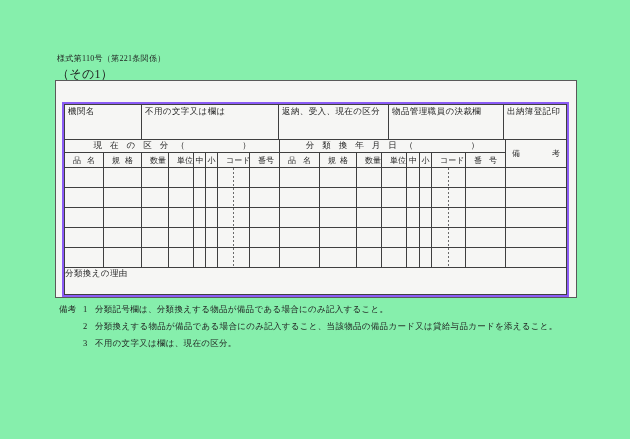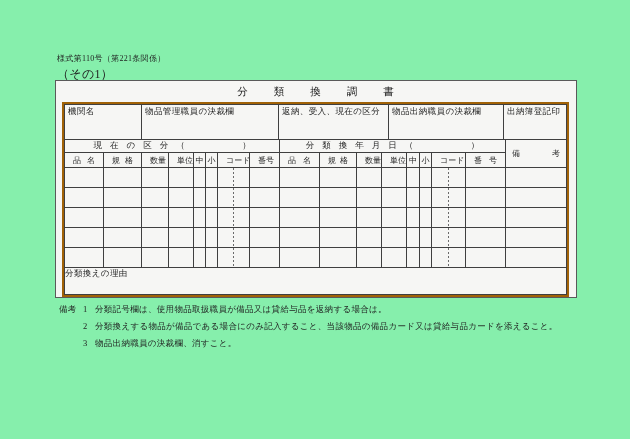--- a/index.html
+++ b/index.html
@@ -30,21 +30,21 @@
     background: #f6f6f4;
   }
   .form-title {
     position: absolute; left: 55px; top: 85px; width: 521px;
     text-align: center;
     font-size: 10.5px; letter-spacing: 26px; text-indent: 26px;
     white-space: nowrap; color: #151515;
   }
   .inner-wrap {
     position: absolute; left: 62px; top: 102px;
-    border: 2px solid #a16207;
+    border: 2px solid #8b5cf6;
     background: #f6f6f4;
   }
   table { border-collapse: collapse; table-layout: fixed; }
   .hdr-tbl { width: 502px; }
   .hdr-tbl td {
     border: 1px solid #3f3f3f;
     height: 32px; vertical-align: top;
     font-size: 8.5px; padding: 1px 3px; letter-spacing: 0.4px;
     overflow: hidden;
   }
@@ -89,38 +89,37 @@
 </style>
 </head>
 <body>
 
 <div class="page">
 
   <div class="form-number">様式第110号（第221条関係）</div>
   <div class="form-part">（その1）</div>
 
   <div class="outer-box"></div>
-  <div class="form-title">分類換調書</div>
 
   <div class="inner-wrap">
 
     <table class="hdr-tbl">
       <colgroup>
         <col style="width:77px">
           <col style="width:137px">
           <col style="width:110px">
           <col style="width:115px">
           <col style="width:63px">
       </colgroup>
       <tbody>
           <tr>
         <td>機関名</td>
+        <td>不用の文字又は欄は</td>
+        <td>返納、受入、現在の区分</td>
         <td>物品管理職員の決裁欄</td>
-        <td>返納、受入、現在の区分</td>
-        <td>物品出納職員の決裁欄</td>
         <td class="stamp">出納簿登記印</td>
       </tr>
     </tbody>
       </table>
 
     <table class="grid">
       <colgroup>
         <col style="width:39px">
           <col style="width:38px">
           <col style="width:27px">
@@ -268,27 +267,27 @@
           </td>
         </tr>
       </tbody>
     </table>
   </div>
 
   <div class="notes">
     <div class="note-line">
       <span>備考</span>
       <span>1</span>
-      <span>分類記号欄は、使用物品取扱職員が備品又は貸給与品を返納する場合は。</span>
+      <span>分類記号欄は、分類換えする物品が備品である場合にのみ記入すること。</span>
     </div>
     <div class="note-line">
       <span></span>
       <span>2</span>
       <span>分類換えする物品が備品である場合にのみ記入すること、当該物品の備品カード又は貸給与品カードを添えること。</span>
     </div>
     <div class="note-line">
       <span></span>
       <span>3</span>
-      <span>物品出納職員の決裁欄、消すこと。</span>
+      <span>不用の文字又は欄は、現在の区分。</span>
     </div>
   </div>
 
 </div>
 
 </body></html>

